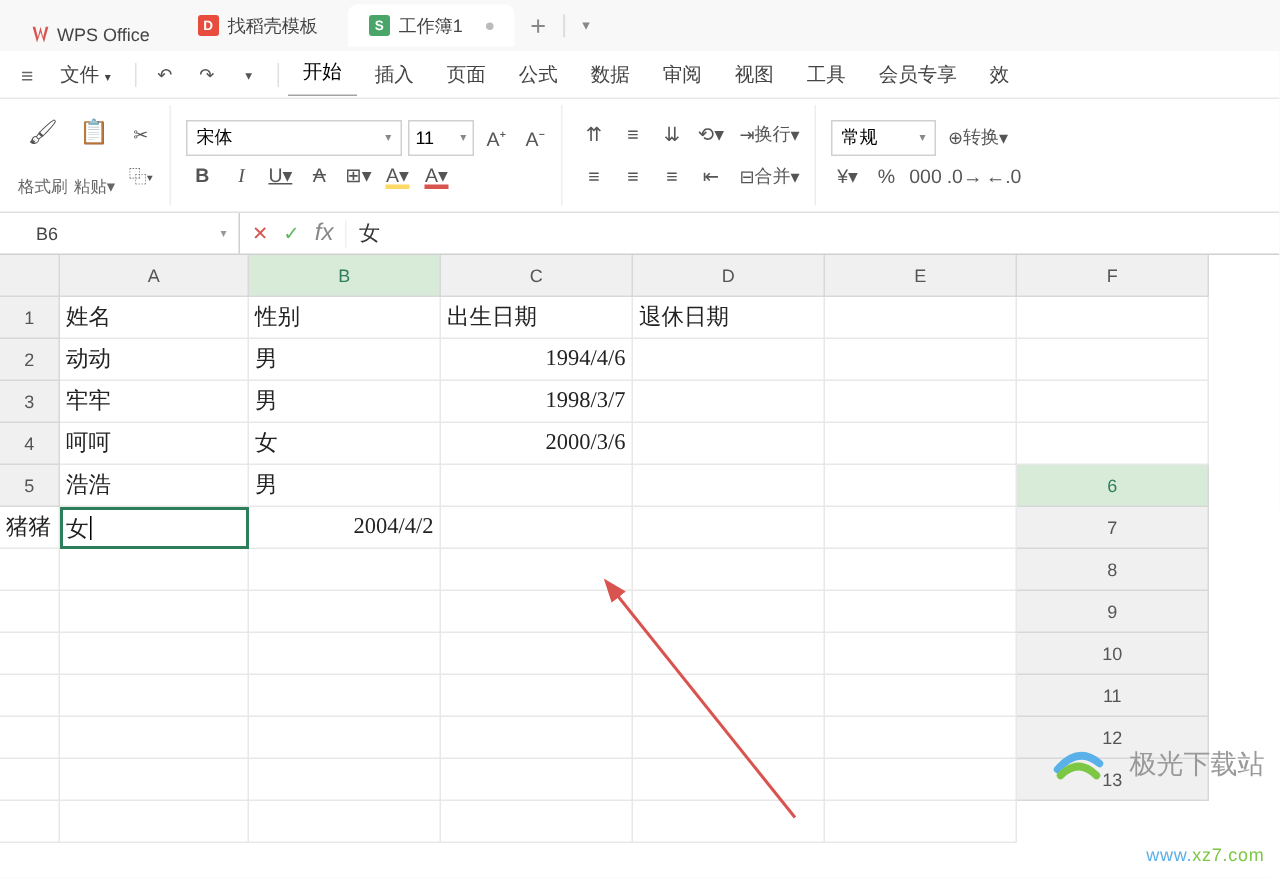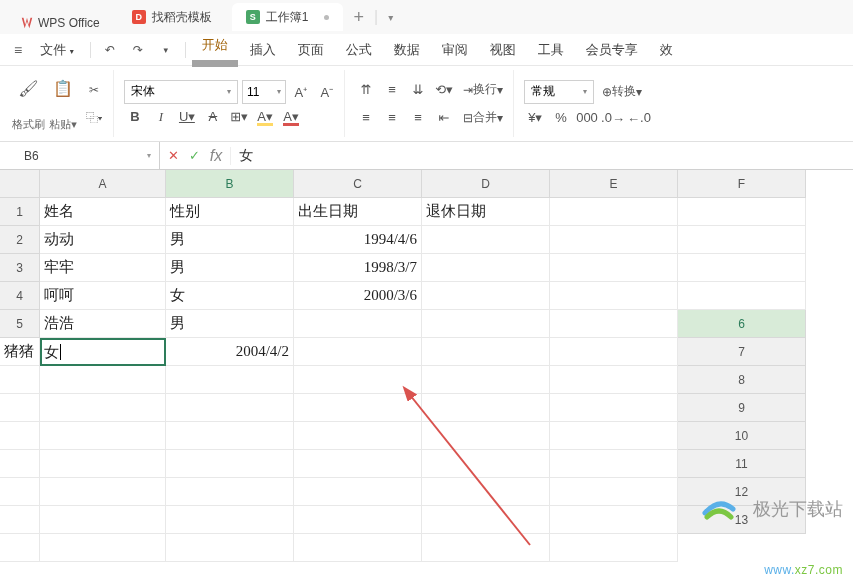--- a/index.html
+++ b/index.html
@@ -13,30 +13,30 @@
 .tab .dot { width: 5px; height: 5px; border-radius: 50%; background: #bbb; margin-left: 10px; }
 .add-tab { margin-left: 10px; color: #888; font-size: 18px; }
 .divider { color: #ddd; margin-left: 10px; }
 .tab-icon { width: 14px; height: 14px; border-radius: 2px; display: flex; align-items: center; justify-content: center; color: #fff; font-size: 9px; font-weight: bold; }
 .ti-red { background: #e84c3d; }
 .ti-green { background: #4aa668; }
 
 .menubar { height: 32px; background: #fff; display: flex; align-items: center; padding: 0 8px; border-bottom: 1px solid #e8e8e8; gap: 2px; }
 .menu-ham { color: #666; font-size: 14px; padding: 0 6px; }
 .menu-item { font-size: 13px; color: #444; padding: 4px 10px; cursor: pointer; }
-.menu-item.active { color: #a16207; border-bottom: 7px solid #a3a3a3; padding-bottom: 6px; }
+.menu-item.active { color: #000000; border-bottom: 1px solid #a3a3a3; padding-bottom: 6px; }
 .menu-sep { width: 1px; height: 16px; background: #e0e0e0; margin: 0 4px; }
 
 .ribbon { height: 76px; background: #fff; display: flex; align-items: center; padding: 4px 6px; border-bottom: 1px solid #e0e0e0; gap: 4px; }
 .rib-group { display: flex; flex-direction: column; gap: 2px; padding: 0 6px; border-right: 1px solid #eee; height: 100%; justify-content: center; }
 .rib-group.noborder { border-right: none; }
 .rib-row { display: flex; align-items: center; gap: 4px; }
 .rib-btn { height: 26px; min-width: 26px; display: flex; align-items: center; justify-content: center; font-size: 12px; color: #555; padding: 0 4px; border-radius: 3px; cursor: pointer; }
 .rib-label { font-size: 11px; color: #666; text-align: center; margin-top: 16px; }
-.font-sel { width: 114px; height: 24px; border: 1px solid #d0d0d0; font-size: 12px; padding: 0 6px; display: flex; align-items: center; justify-content: space-between; background: #fff; }
+.font-sel { width: 144px; height: 24px; border: 1px solid #d0d0d0; font-size: 12px; padding: 0 6px; display: flex; align-items: center; justify-content: space-between; background: #fff; }
 .size-sel { width: 44px; height: 24px; border: 1px solid #d0d0d0; font-size: 12px; padding: 0 4px; display: flex; align-items: center; justify-content: space-between; background: #fff; }
 .drop-caret { font-size: 8px; color: #888; }
 .fmt-btn { width: 22px; height: 22px; display: flex; align-items: center; justify-content: center; font-size: 13px; color: #555; cursor: pointer; }
 .fmt-btn.bold { font-weight: bold; }
 .fmt-btn.italic { font-style: italic; font-family: serif; }
 .fmt-btn.uline { text-decoration: underline; }
 .fmt-btn.strike { text-decoration: line-through; }
 .color-a { position: relative; }
 .color-bar { position: absolute; bottom: 2px; left: 3px; right: 3px; height: 3px; }
 

